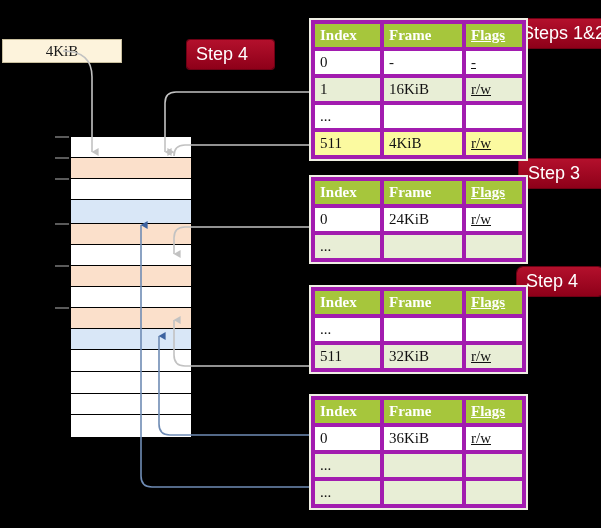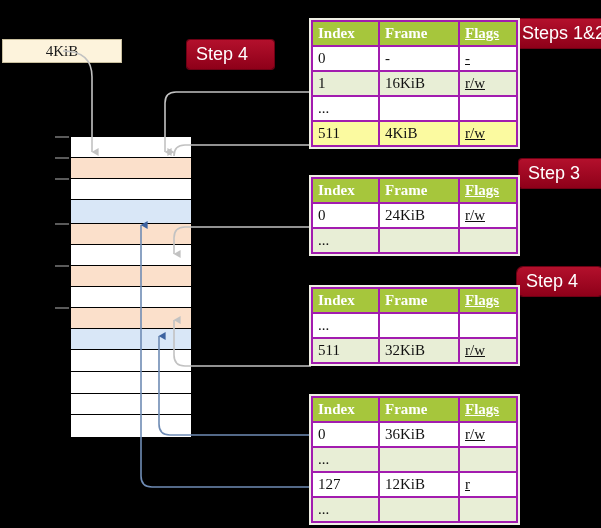--- a/index.html
+++ b/index.html
@@ -50,21 +50,21 @@
   
   .ptable{
     position:absolute;
     border-collapse:collapse;
     border-spacing:0;
     background:#ffffff;
     box-shadow:0 0 0 2px #efefe4;
     font-size:15px;
   }
   .ptable td,.ptable th{
-    border:2px solid #a21caf;
+    border:4px solid #a21caf;
     padding:2px 5px 3px 5px;
     text-align:left;
     font-weight:normal;
     color:#111;
     height:18px;
     vertical-align:middle;
     font-family:"Liberation Serif", serif;
   }
   .ptable th{
     background:#a6c63c;
@@ -249,25 +249,20 @@
         <tr class="plain">
           <td class="c-idx">0</td>
           <td class="c-frm">36KiB</td>
           <td class="c-flg">r/w</td>
         </tr>
         <tr class="shade">
           <td class="c-idx">...</td>
           <td class="c-frm"></td>
           <td class="c-flg"></td>
         </tr>
-        <tr class="plain">
-          <td class="c-idx">127</td>
-          <td class="c-frm">12KiB</td>
-          <td class="c-flg">r</td>
-        </tr>
         <tr class="shade">
           <td class="c-idx">...</td>
           <td class="c-frm"></td>
           <td class="c-flg"></td>
         </tr>
       </tbody>
     </table>
   </div>
 
 </body></html>

